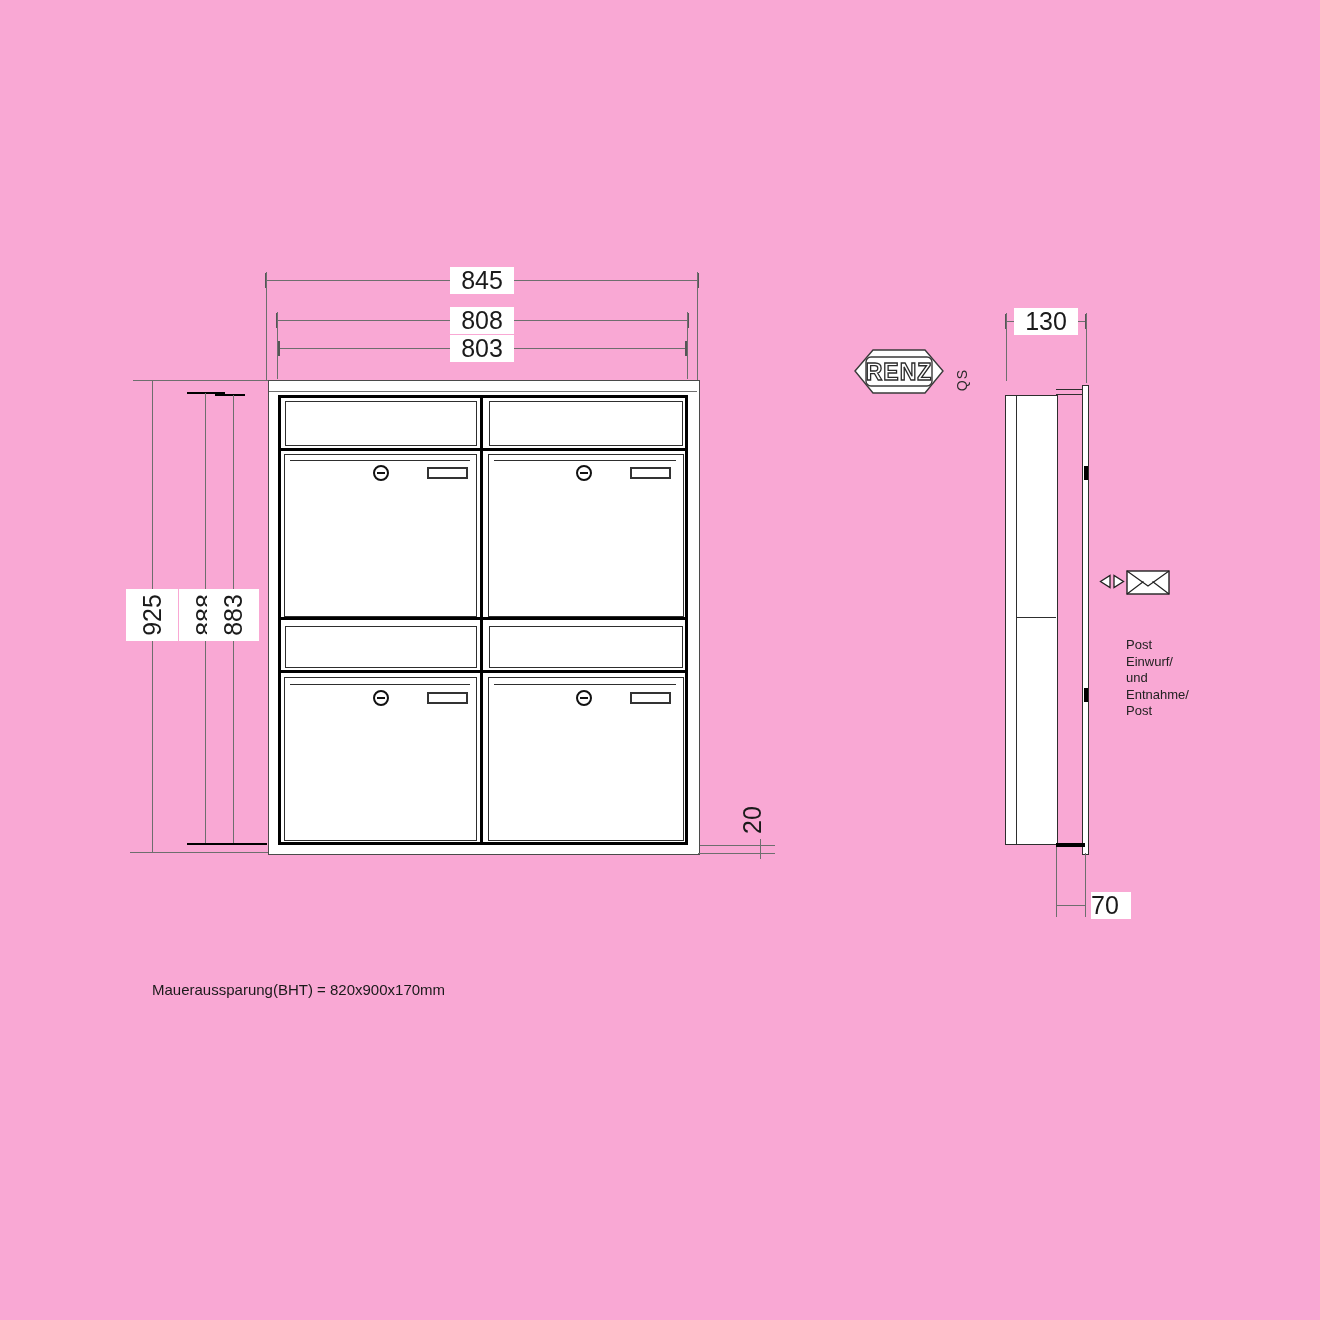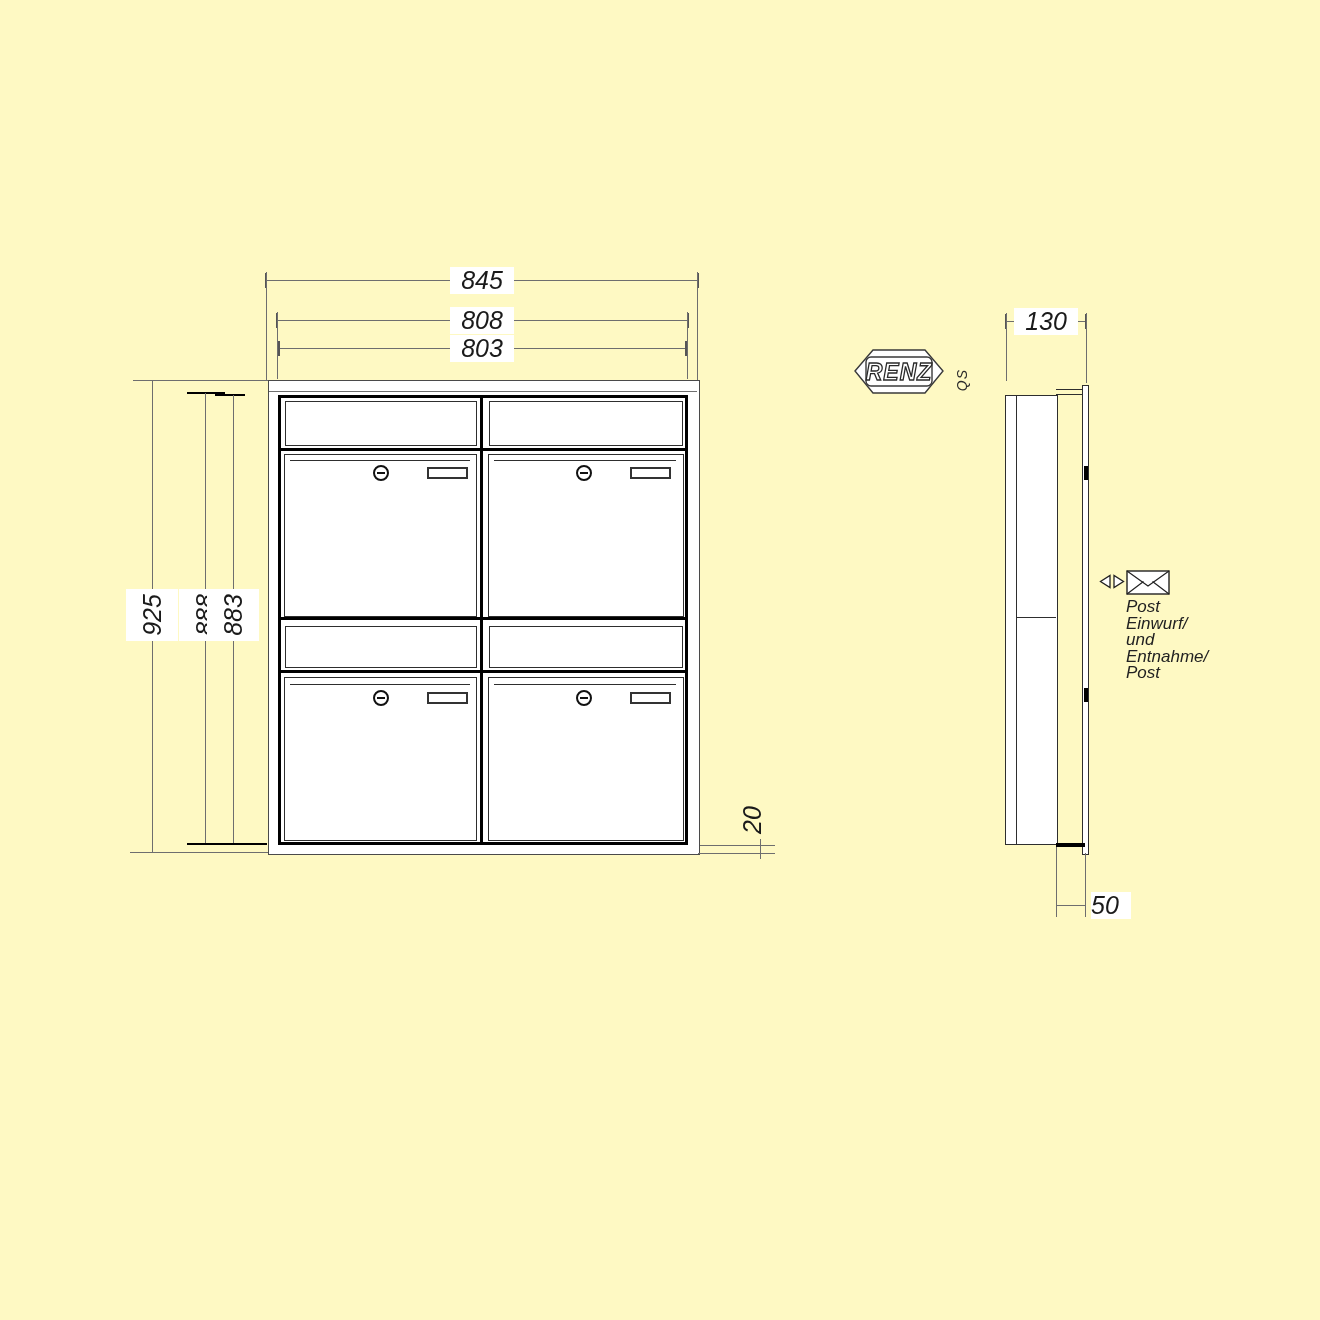--- a/index.html
+++ b/index.html
@@ -1,18 +1,18 @@
 <!DOCTYPE html>
 <html><head>
 <meta charset="utf-8">
 <style>
   html,body{margin:0;padding:0;background:#fff;}
   #canvas{
-    position:relative;width:1320px;height:1320px;background:#fef9c3;
-    font-family:"Liberation Sans",sans-serif;color:#1a1a1a;overflow:hidden;font-style:italic;
+    position:relative;width:1320px;height:1320px;background:#f9a8d4;
+    font-family:"Liberation Sans",sans-serif;color:#1a1a1a;overflow:hidden;
   }
   .abs{position:absolute;}
   .group{position:absolute;left:0;top:0;width:1320px;height:1320px;}
   
   .frame{border:1px solid #4a4a4a;background:#fff;}
   .thinrect{border:1px solid #2e2e2e;background:#fff;}
   .thick{background:#000;}
   .ln{background:#2e2e2e;}
   
   .dln{background:#6e6e6e;}
@@ -21,21 +21,21 @@
     display:flex;align-items:center;justify-content:center;
     font-size:25px;letter-spacing:0px;color:#1a1a1a;background:#fff;z-index:5;
   }
   .rot{transform:rotate(-90deg);}
   .lock{
     border:2px solid #111;border-radius:50%;background:#fff;
     display:flex;align-items:center;justify-content:center;
   }
   .lock .slot{width:8px;height:2px;background:#111;}
   .plate{border:2px solid #333;background:#fff;}
-  .smalltext{font-size:17px;line-height:16.5px;color:#222;}
+  .smalltext{font-size:13px;line-height:16.5px;color:#222;margin-top:38px;}
   .notes{font-size:15px;line-height:21px;color:#1a1a1a;}
   svg{display:block;}
 </style>
 </head>
 <body>
 
 <div id="canvas">
 
   <div class="group">
 
@@ -149,21 +149,21 @@
     <div class="abs thinrect" style="left:1082px;top:385px;width:5px;height:468px;"></div>
 
     <div class="abs thick" style="left:1056px;top:843px;width:29px;height:4px;"></div>
 
     <div class="abs thick" style="left:1084px;top:466px;width:4px;height:14px;"></div>
     <div class="abs thick" style="left:1084px;top:688px;width:4px;height:14px;"></div>
 
     <div class="abs dln" style="left:1056px;top:847px;width:1px;height:70px;"></div>
     <div class="abs dln" style="left:1085px;top:853px;width:1px;height:64px;"></div>
     <div class="abs dln" style="left:1056px;top:905px;width:30px;height:1px;"></div>
-    <div class="abs dimlbl" style="left:1091px;top:892px;width:40px;height:27px;justify-content:flex-start;">50</div>
+    <div class="abs dimlbl" style="left:1091px;top:892px;width:40px;height:27px;justify-content:flex-start;">70</div>
 
     <svg class="abs" style="left:1099px;top:573px;" width="26" height="17" viewBox="0 0 26 17">
       <polygon points="11,2.5 11,14.5 1.5,8.5" fill="#fff" stroke="#222" stroke-width="1.3"></polygon>
       <polygon points="15,2.5 15,14.5 24.5,8.5" fill="#fff" stroke="#222" stroke-width="1.3"></polygon>
     </svg>
     <svg class="abs" style="left:1126px;top:570px;" width="44" height="26" viewBox="0 0 44 26">
       <rect x="1" y="1" width="42" height="23" fill="#fff" stroke="#222" stroke-width="1.4"></rect>
       <path d="M1,1 L22,16 L43,1" fill="none" stroke="#222" stroke-width="1.2"></path>
       <path d="M1,24 L17.5,11.5 M43,24 L26.5,11.5" fill="none" stroke="#222" stroke-width="1.2"></path>
     </svg>
@@ -177,15 +177,16 @@
   </div>
 
   <svg class="abs" style="left:851px;top:343px;" width="96" height="57" viewBox="0 0 96 57">
     <polygon points="4,28 22,7 74,7 92,28 74,50 22,50" fill="#fff" stroke="#3a3a3a" stroke-width="1.4"></polygon>
     <rect x="15" y="14" width="66" height="29" rx="5" fill="none" stroke="#3a3a3a" stroke-width="1.4"></rect>
     <text x="48" y="36.5" text-anchor="middle" font-family="Liberation Sans, sans-serif" font-size="23" font-weight="bold" letter-spacing="1" fill="#ffffff" stroke="#2a2a2a" stroke-width="1.3">RENZ</text>
   </svg>
   <div class="abs dimlbl" style="left:948px;top:366px;width:28px;height:28px;font-size:14px;background:transparent;transform:rotate(-90deg);letter-spacing:1px;color:#2a2a2a;">QS</div>
 
   <div class="abs notes" style="left:152px;top:979px;width:560px;">
+    <div>Maueraussparung(BHT) = 820x900x170mm</div>
   </div>
 
 </div>
 
 </body></html>

